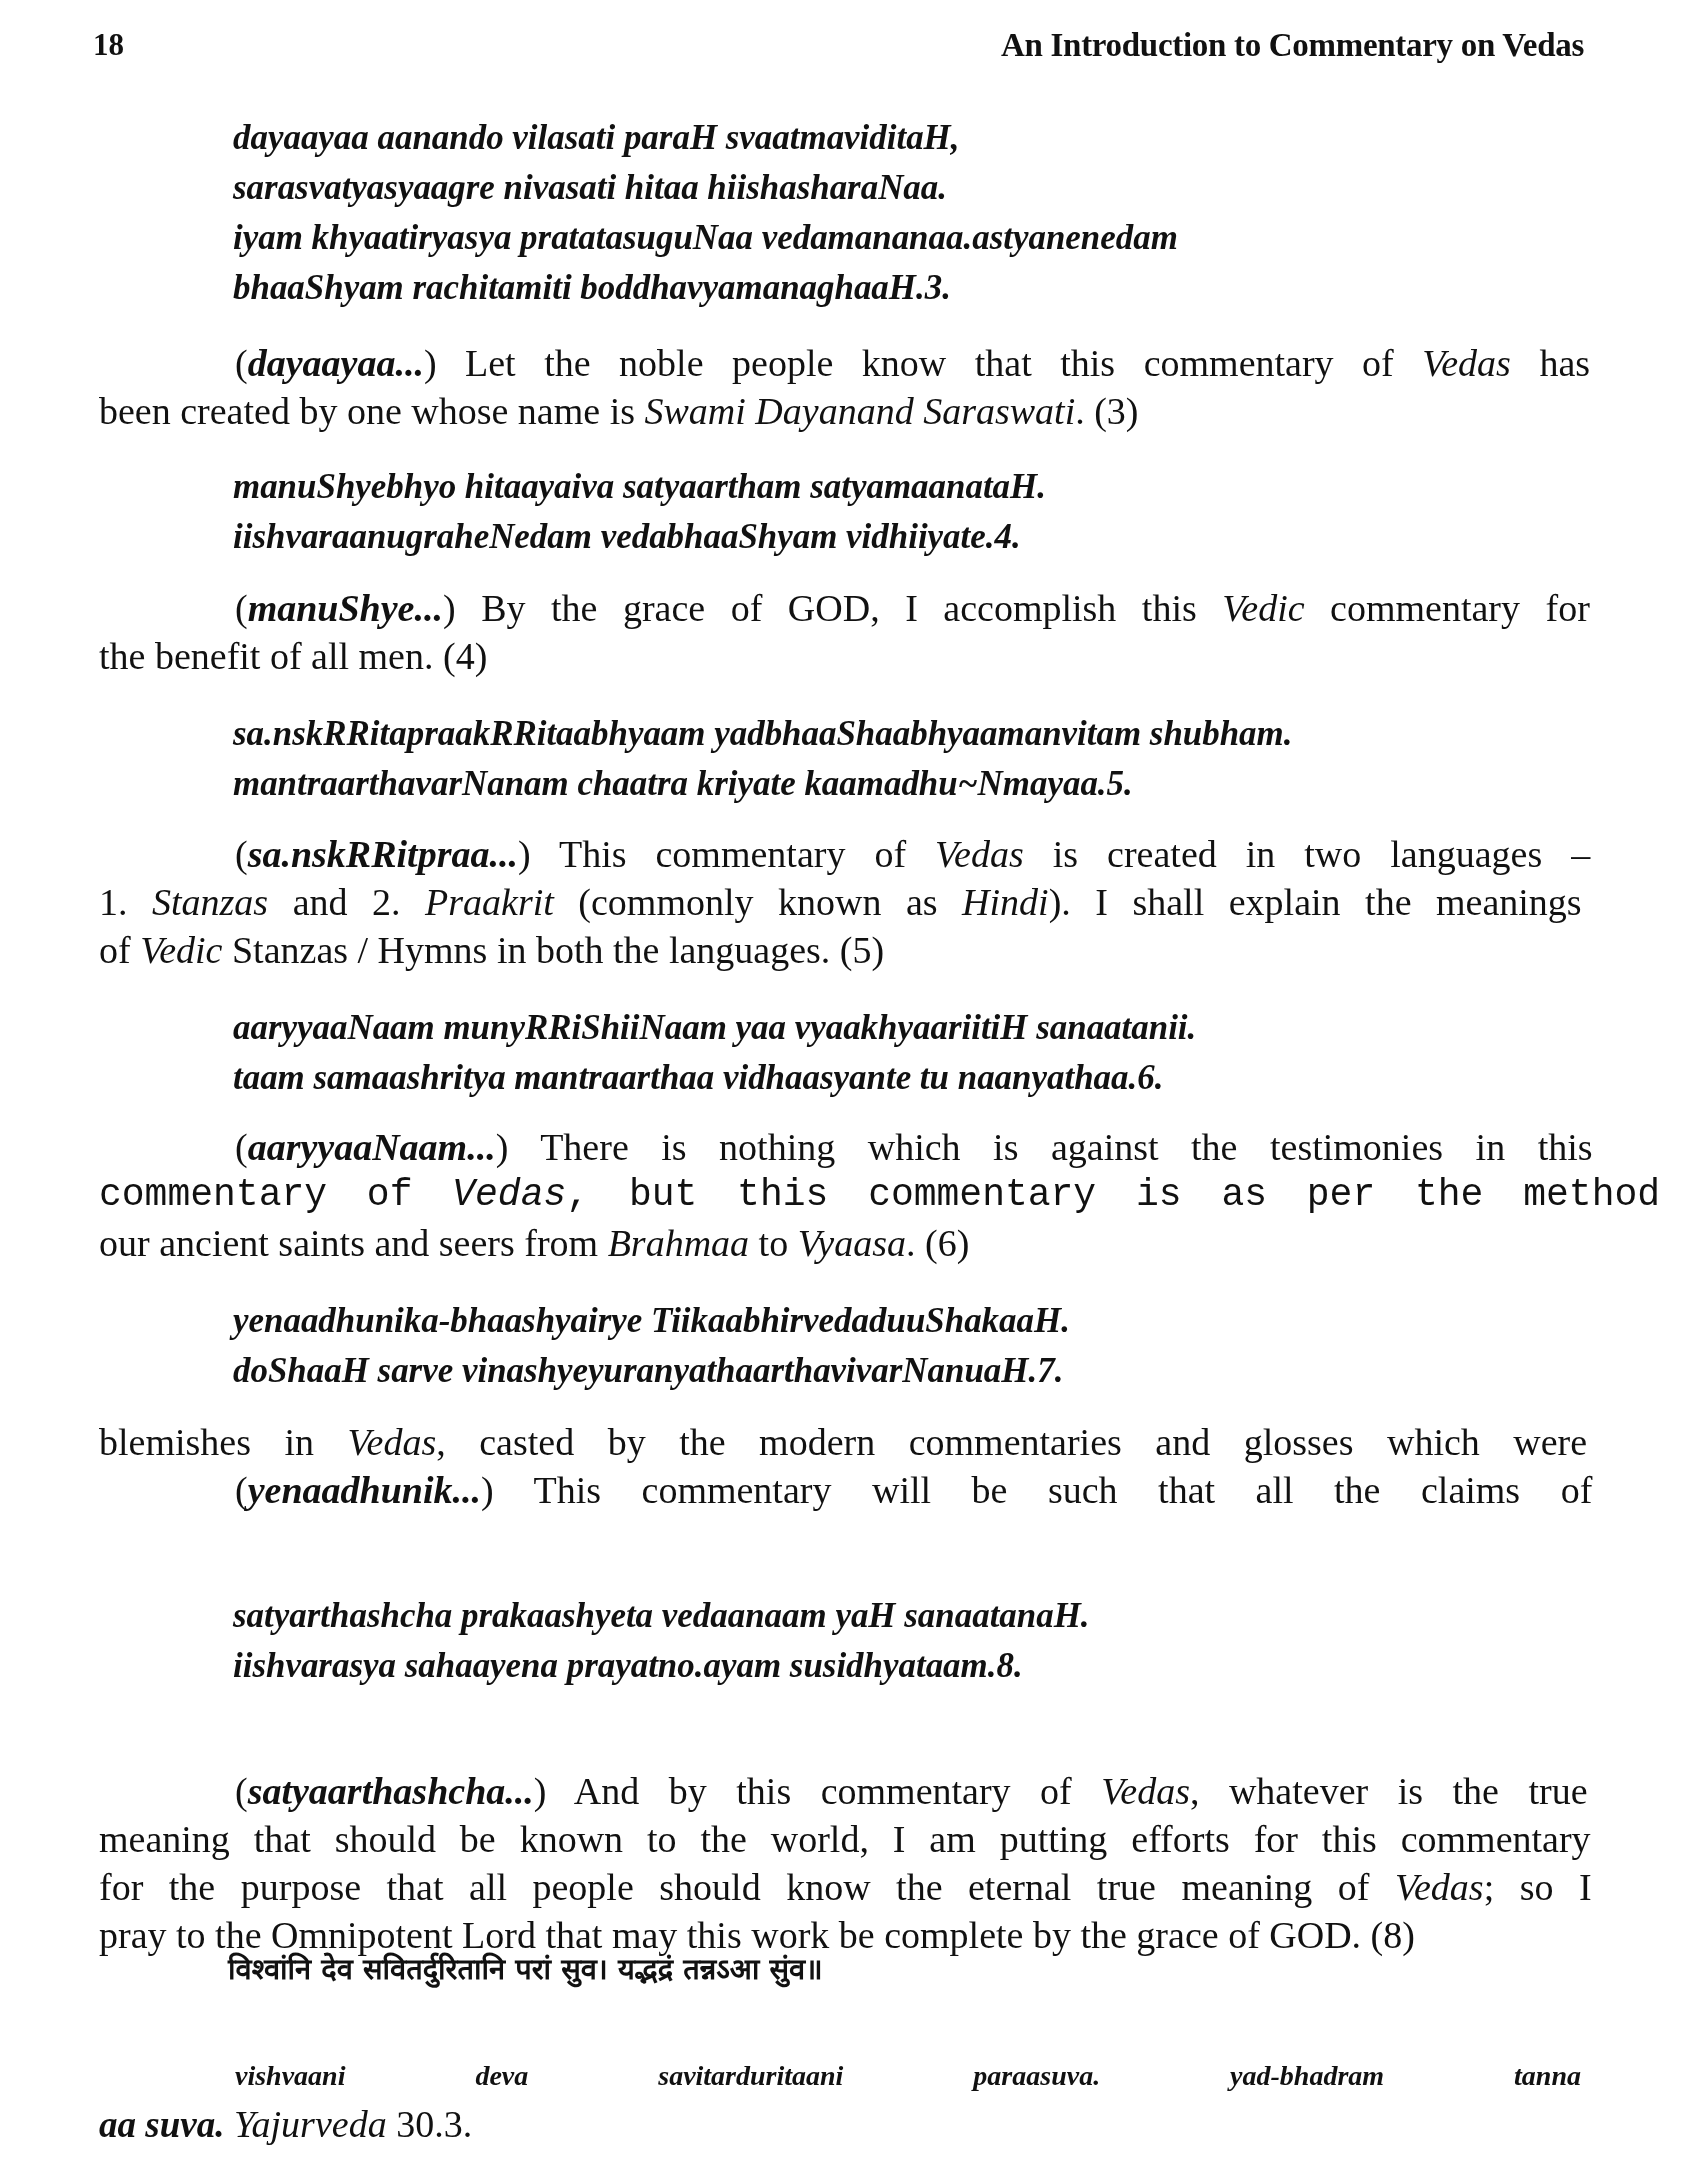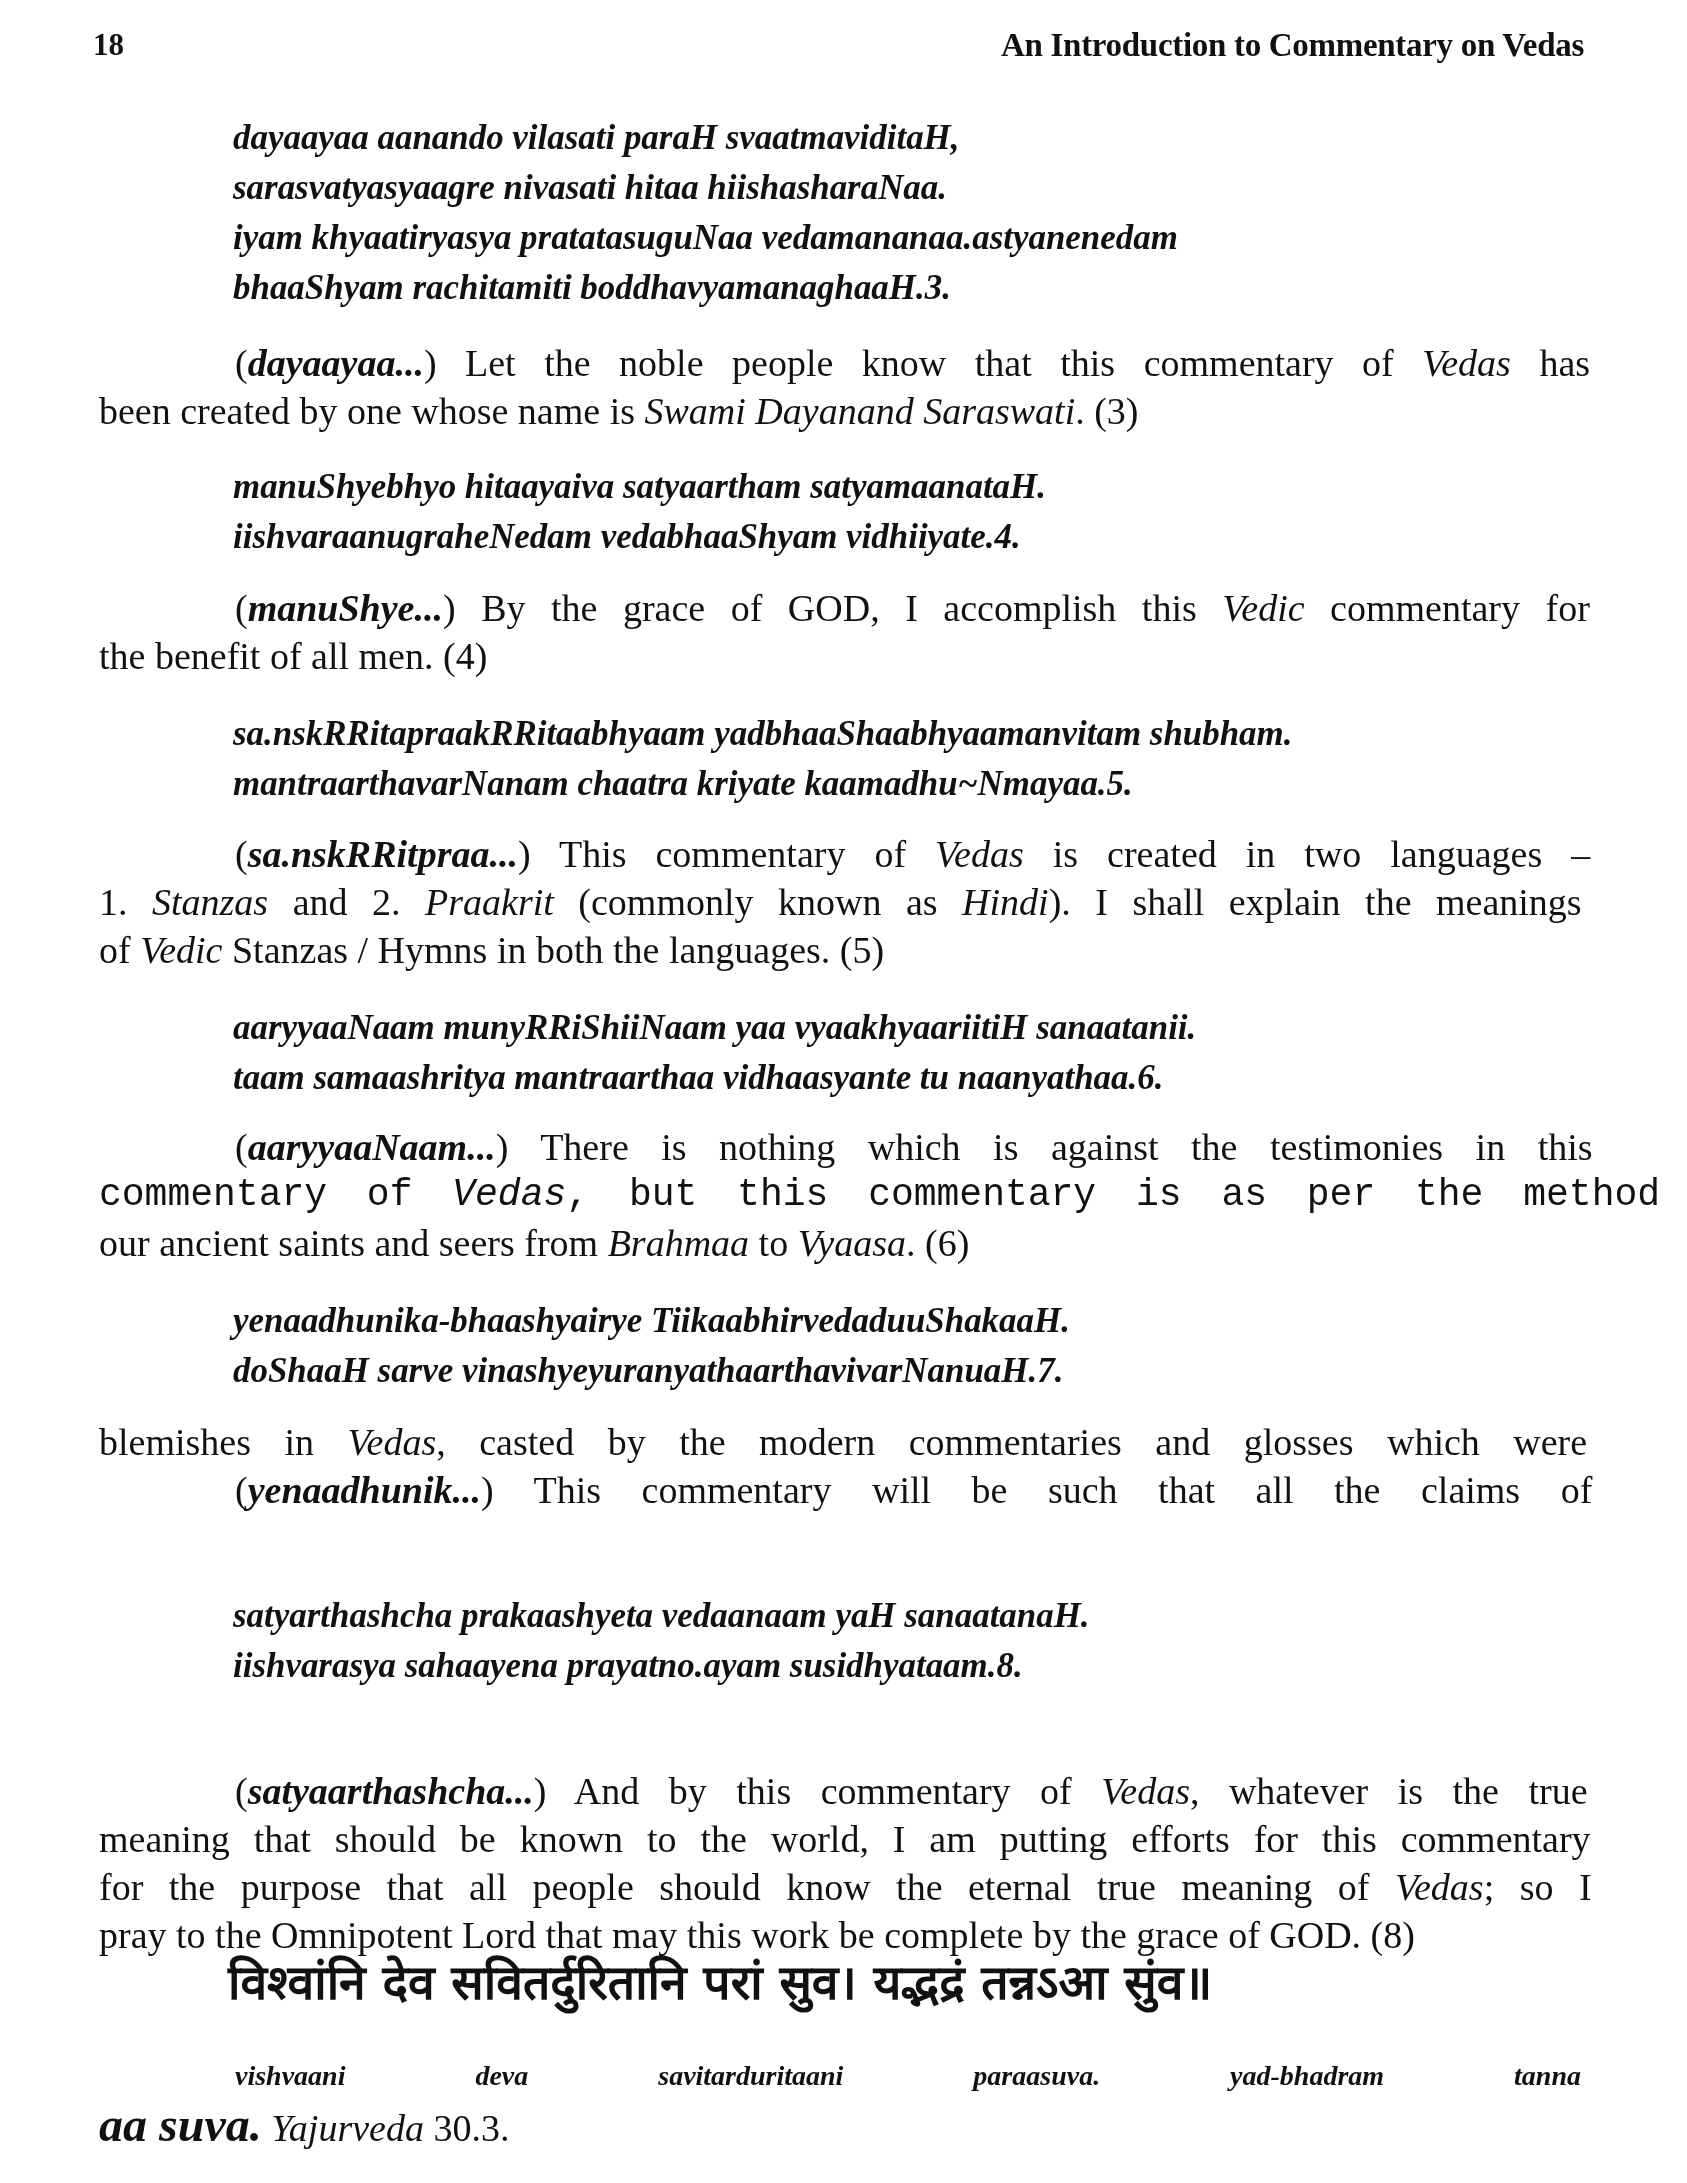--- a/index.html
+++ b/index.html
@@ -22,31 +22,31 @@
     position: absolute; left: 99px; width: 1482px; font-size: 38px; line-height: 48px;
     text-align: justify; text-align-last: left;
   }
   .para .pline { display: block; text-align: justify; text-align-last: justify; white-space: nowrap; }
   .para .pline.last { text-align-last: left; }
   .para .pline.first { padding-left: 136px; }
   .lead { font-weight: bold; font-style: italic; }
   .it { font-style: italic; }
   .deva {
     position: absolute; left: 228px; top: 1948px; font-family: "DejaVu Sans", sans-serif; font-weight: bold;
-    font-size: 48px; white-space: nowrap;
+    font-size: 29px; white-space: nowrap;
   }
   .final {
     position: absolute; left: 99px; width: 1482px; top: 2051px;
   }
   .final .fline1 {
     display: block; padding-left: 136px; font-size: 28px; font-weight: bold; font-style: italic;
     line-height: 49px; text-align-last: justify; text-align: justify; white-space: nowrap;
   }
   .final .fline2 { display: block; font-size: 38px; line-height: 49px; white-space: nowrap; }
-  .final .bi { font-weight: bold; font-style: italic; font-size: 48px; font-family: Liberation Serif, serif; }
+  .final .bi { font-weight: bold; font-style: italic; font-size: 37px; font-family: Liberation Serif, serif; }
 </style>
 </head>
 <body>
 
 <div class="page-number">18</div>
 <div class="running-head">An Introduction to Commentary on Vedas</div>
 
 <div id="content">
     <div class="verse" style="top: 112px;">
       <span class="vline">dayaayaa aanando vilasati paraH svaatmaviditaH,</span>

